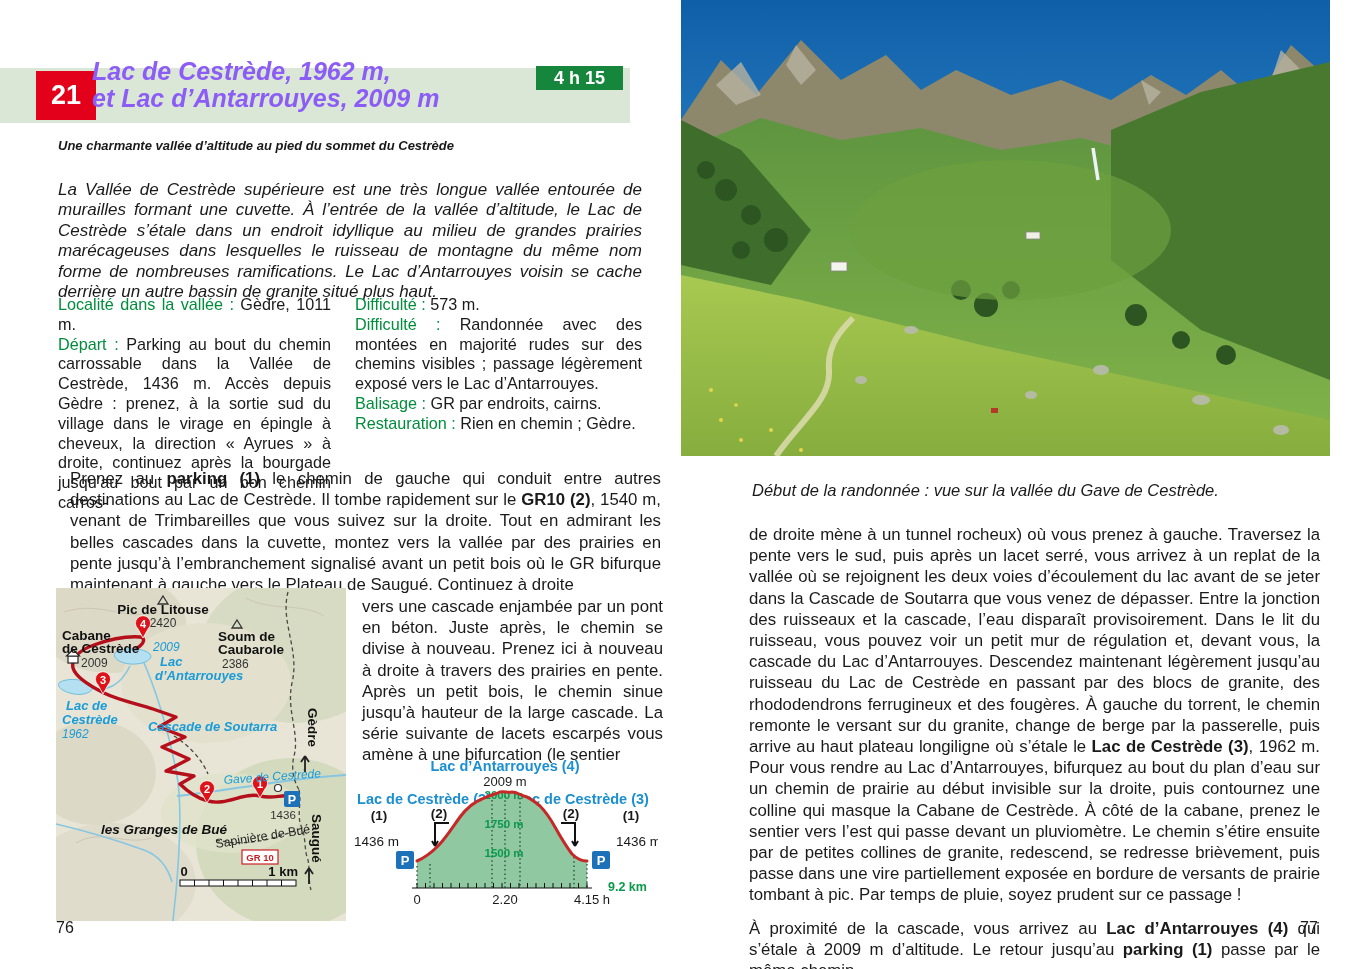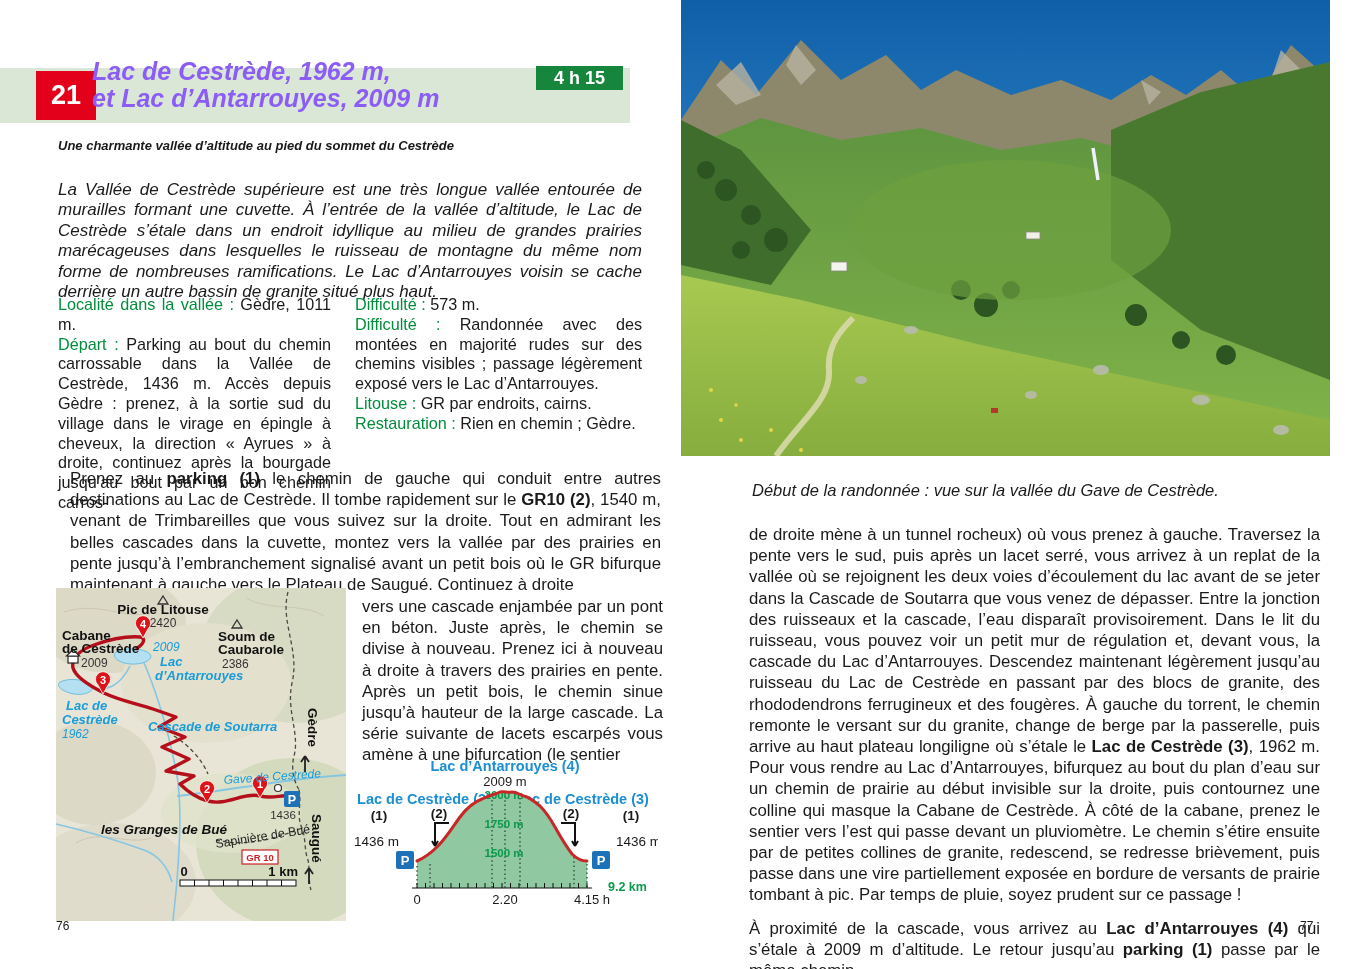--- a/index.html
+++ b/index.html
@@ -13,21 +13,21 @@
   .route-title{left:92px;top:58px;font-size:25px;line-height:27px;font-weight:bold;font-style:italic;color:#8b5cf6;}
   .duration-badge{left:536px;top:66px;width:87px;height:24px;background:#17863d;color:#fff;
                   font-size:18px;font-weight:bold;display:flex;align-items:center;justify-content:center;}
   .subtitle{left:58px;top:138px;width:584px;font-size:13px;font-weight:bold;font-style:italic;}
   .intro{left:58px;top:180px;width:584px;font-size:17px;line-height:20.4px;font-style:italic;
          text-align:justify;margin:0;}
   .info{margin:0;text-align:justify;font-size:16.2px;line-height:19.8px;}
   .glabel{color:#008d3c;font-weight:normal;font-style:normal;}
   .body{margin:12px;text-align:justify;font-size:16.8px;line-height:21.2px;}
   .caption{margin:15px;font-size:16.5px;font-style:italic;}
-  .pageno{font-size:12px;}
+  .pageno{font-size:16px;}
   svg text{font-family:"Liberation Sans",sans-serif;}
   .m-bold{font-weight:bold;fill:#111;}
   .m-elev{fill:#333;}
   .m-water{fill:#1a9cd8;font-style:italic;font-weight:bold;}
   .m-water-l{fill:#1a9cd8;font-style:italic;}
   .m-blkital{fill:#111;font-weight:bold;font-style:italic;}
   .c-blue{fill:#1b8fd0;font-weight:bold;}
   .c-green{fill:#0a9a4c;font-weight:bold;}
   .c-black{fill:#1a1a1a;}
 </style>
@@ -47,21 +47,21 @@
   <div class="abs subtitle">Une charmante vallée d’altitude au pied du sommet du Cestrède</div>
   <p class="abs intro">La Vallée de Cestrède supérieure est une très longue vallée entourée de murailles formant une cuvette. À l’entrée de la vallée d’altitude, le Lac de Cestrède s’étale dans un endroit idyllique au milieu de grandes prairies marécageuses dans lesquelles le ruisseau de montagne du même nom forme de nombreuses ramifications. Le Lac d’Antarrouyes voisin se cache derrière un autre bassin de granite situé plus haut.</p>
 
   <div class="abs" style="left:58px;top:295px;width:273px;">
     <p class="info"><b class="glabel">Localité dans la vallée :</b><span> Gèdre, 1011 m.</span></p>
     <p class="info"><b class="glabel">Départ :</b><span> Parking au bout du chemin carrossable dans la Vallée de Cestrède, 1436 m. Accès depuis Gèdre : prenez, à la sortie sud du village dans le virage en épingle à cheveux, la direction « Ayrues » à droite, continuez après la bourgade jusqu’au bout par un bon chemin carros-</span></p>
   </div>
   <div class="abs" style="left:355px;top:295px;width:287px;">
     <p class="info"><b class="glabel">Difficulté :</b><span> 573 m.</span></p>
     <p class="info"><b class="glabel">Difficulté :</b><span> Randonnée avec des montées en majorité rudes sur des chemins visibles ; passage légèrement exposé vers le Lac d’Antarrouyes.</span></p>
-    <p class="info"><b class="glabel">Litouse :</b><span> GR par endroits, cairns.</span></p>
+    <p class="info"><b class="glabel">Balisage :</b><span> GR par endroits, cairns.</span></p>
     <p class="info"><b class="glabel">Restauration :</b><span> Rien en chemin ; Gèdre.</span></p>
   </div>
 
   <p class="abs body" style="left:58px;top:456px;width:591px;">Prenez au <b>parking (1)</b> le chemin de gauche qui conduit entre autres destinations au Lac de Cestrède. Il tombe rapidement sur le <b>GR10 (2)</b>, 1540 m, venant de Trimbareilles que vous suivez sur la droite. Tout en admirant les belles cascades dans la cuvette, montez vers la vallée par des prairies en pente jusqu’à l’embranchement signalisé avant un petit bois où le GR bifurque maintenant à gauche vers le Plateau de Saugué. Continuez à droite</p>
   <p class="abs body" style="left:350px;top:584px;width:301px;">vers une cascade enjambée par un pont en béton. Juste après, le chemin se divise à nouveau. Prenez ici à nouveau à droite à travers des prairies en pente. Après un petit bois, le chemin sinue jusqu’à hauteur de la large cascade. La série suivante de lacets escarpés vous amène à une bifurcation (le sentier</p>
 
   <svg class="abs" style="left:56px;top:588px;" width="290" height="333" viewBox="0 0 290 333">
     <rect width="290" height="333" fill="#e9e5d6"></rect>
     <g opacity="0.9">
       <ellipse cx="240" cy="60" rx="95" ry="75" fill="#d6dbc2"></ellipse>

